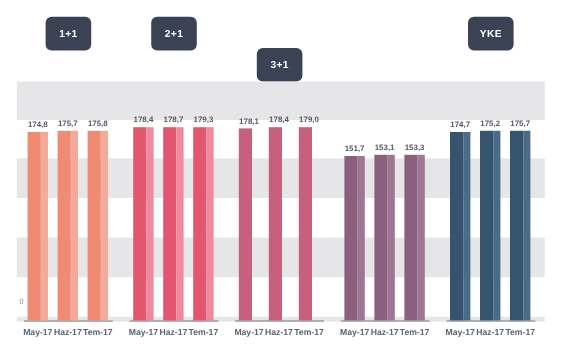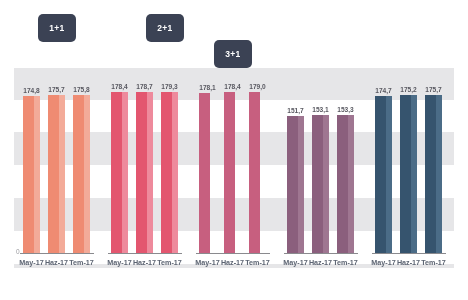--- a/index.html
+++ b/index.html
@@ -36,21 +36,21 @@
   .band.b1{top:64px;height:33px;}
   .band.b2{top:130px;height:33px;}
   .band.b3{top:196px;height:4px;}
 
   #zero-label{
     position:absolute;left:2px;top:180px;
     font-size:6.5px;color:#9a9a9f;
   }
 
   
-  .group{position:absolute;bottom:14px;height:200px;text-align:center;}
+  .group{position:absolute;bottom:0;height:200px;text-align:center;}
   .axis-line{
     position:absolute;left:2px;bottom:0;
     height:1.5px;background:#8a8a8e;
   }
   .bar-wrap{
     position:absolute;bottom:1.5px;
     width:17px;
   }
   .bar{
     position:absolute;bottom:0;left:0;
@@ -81,25 +81,28 @@
 </style>
 </head>
 <body>
 
 <div id="chart-root">
 
   <div id="badge-row">
       <div class="badge" style="left: 38px;">
         <span>1+1</span>
       </div>
-      <div class="badge" style="left: 126px; margin-left: 20px;">
+      <div class="badge" style="left: 126px;">
         <span>2+1</span>
       </div>
       <div class="badge" style="left: 214px; margin-top: 26px;">
         <span>3+1</span>
+      </div>
+      <div class="badge" style="left: 390px;">
+        <span>YKE</span>
       </div>
     </div>
 
   <div id="plot">
     <div class="band b0"></div>
     <div class="band b1"></div>
     <div class="band b2"></div>
     <div class="band b3"></div>
     <div id="zero-label">0</div>
   <div class="group" style="left: 4px; width: 78px;">

